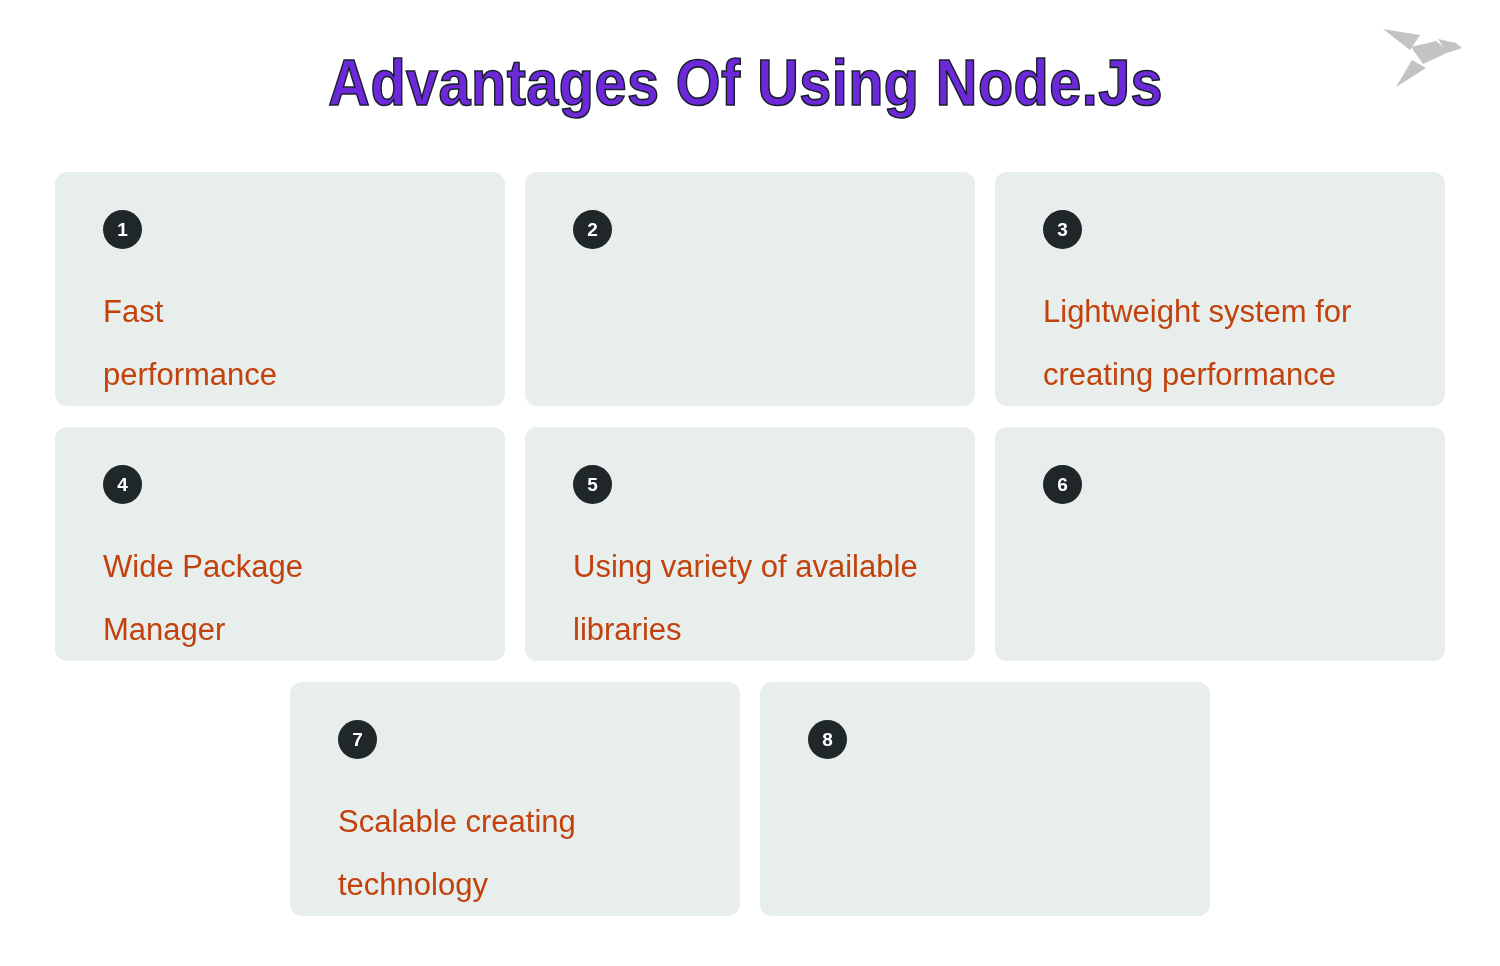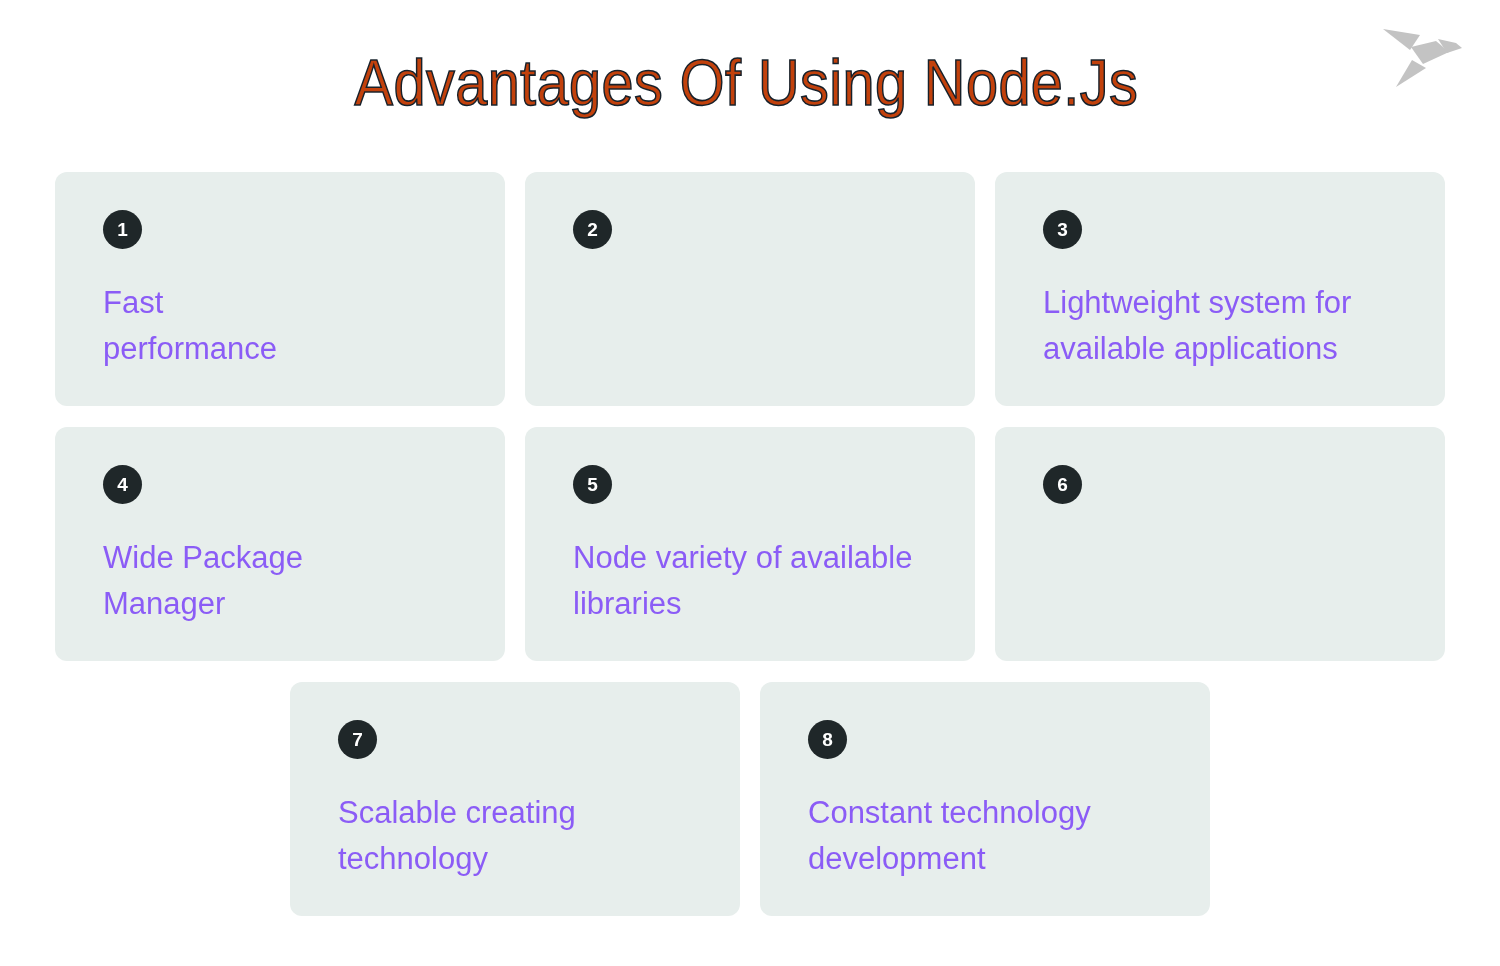--- a/index.html
+++ b/index.html
@@ -19,22 +19,22 @@
     position: absolute;
     top: 14px;
     right: 28px;
     width: 100px;
     height: 85px;
   }
   h1.title {
     margin: 46px 8px 0 0;
     text-align: center;
     font-size: 64px;
-    font-weight: normal;
-    color: #c2410c;
+    font-weight: bold;
+    color: #6d28d9;
     -webkit-text-stroke: 1.6px #16212b;
     letter-spacing: 0.5px;
   }
   h1.title .squeeze {
     display: inline-block;
     transform: scaleX(0.9);
     transform-origin: center;
     white-space: nowrap;
   }
   .grid {
@@ -69,22 +69,22 @@
     display: flex;
     align-items: center;
     justify-content: center;
     font-size: 19px;
     font-weight: bold;
     line-height: 1;
   }
   .card-text {
     margin-top: 31px;
     font-size: 31px;
-    line-height: 46px;
-    color: #8b5cf6;
+    line-height: 63px;
+    color: #c2410c;
     white-space: pre-line;
   }
 </style>
 </head>
 <body>
 
 <div class="page">
 
   <svg class="logo" viewBox="0 0 100 85" xmlns="http://www.w3.org/2000/svg" aria-hidden="true">
     <polygon points="11,15 48,21 38,36" fill="#c3c3c3"></polygon>
@@ -104,47 +104,45 @@
         <div class="badge">1</div>
         <div class="card-text">Fast
 performance</div>
       </div>
       <div class="card">
         <div class="badge">2</div>
       </div>
       <div class="card">
         <div class="badge">3</div>
         <div class="card-text">Lightweight system for
-available applications</div>
+creating performance</div>
       </div>
     </div>
 
     <div class="row">
       <div class="card">
         <div class="badge">4</div>
         <div class="card-text">Wide Package
 Manager</div>
       </div>
       <div class="card">
         <div class="badge">5</div>
-        <div class="card-text">Node variety of available
+        <div class="card-text">Using variety of available
 libraries</div>
       </div>
       <div class="card">
         <div class="badge">6</div>
       </div>
     </div>
 
     <div class="row centered">
       <div class="card">
         <div class="badge">7</div>
         <div class="card-text">Scalable creating
 technology</div>
       </div>
       <div class="card">
         <div class="badge">8</div>
-        <div class="card-text">Constant technology
-development</div>
       </div>
     </div>
 
   </div>
 </div>
 
 </body></html>

